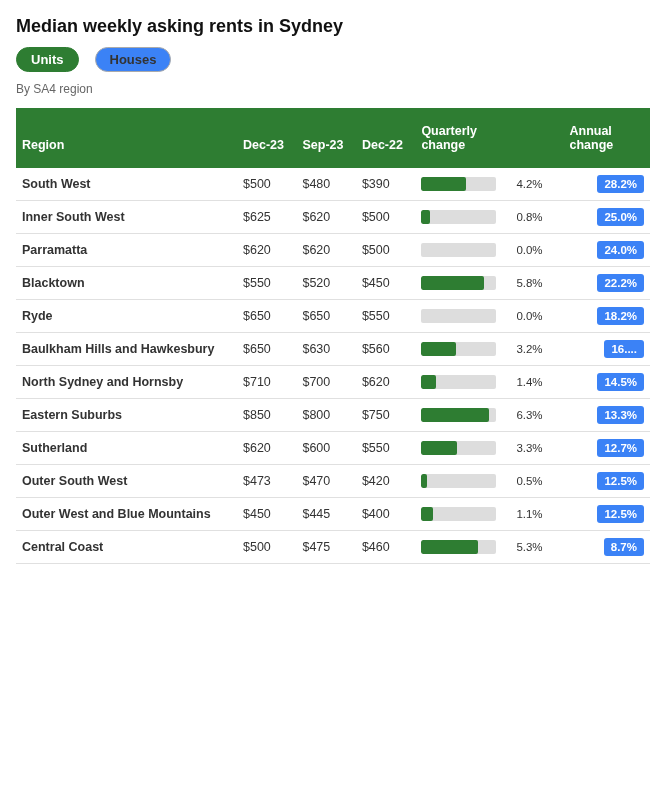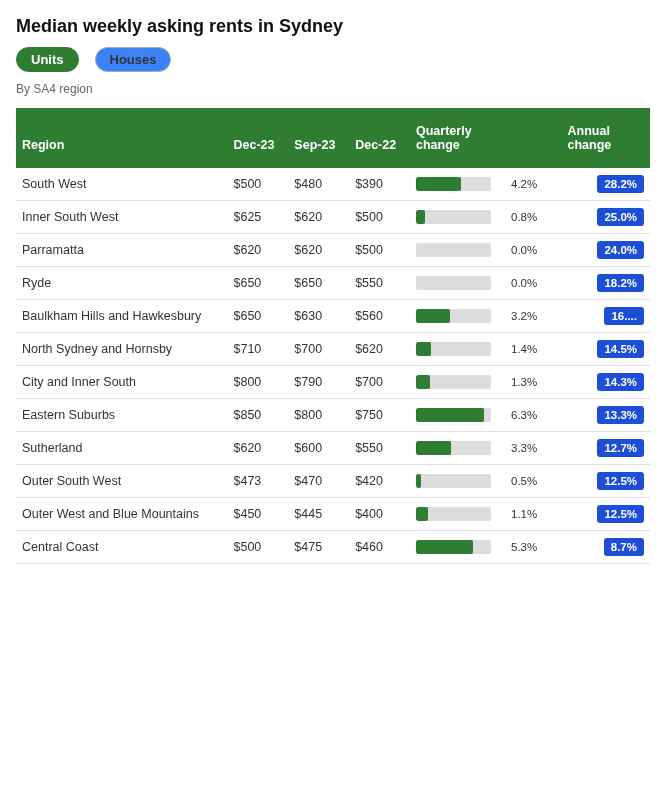--- a/index.html
+++ b/index.html
@@ -92,30 +92,30 @@
     }
     .annual-cell {
       min-width: 80px;
     }
     .annual-bar-container {
       display: flex;
       align-items: center;
       justify-content: flex-end;
     }
     .annual-pill {
-      background: #1d4ed8;
+      background: #3b82f6;
       color: #fff;
       padding: 3px 7px;
       border-radius: 3px;
       font-size: 11.5px;
       font-weight: bold;
       white-space: nowrap;
     }
     td.region {
-      font-weight: 400;
+      font-weight: 700;
       min-width: 110px;
     }
     td.value {
       min-width: 55px;
     }
   </style>
 </head>
 <body>
 
 <h1>Median weekly asking rents in Sydney</h1>
@@ -190,20 +190,39 @@
             <span class="bar-label">0.0%</span>
           </div>
         </td>
         <td class="annual-cell">
           <div class="annual-bar-container">
             <span class="annual-pill">24.0%</span>
           </div>
         </td>
       </tr>
       <tr>
+        <td class="region">Blacktown</td>
+        <td class="value">$550</td>
+        <td class="value">$520</td>
+        <td class="value">$450</td>
+        <td class="bar-cell">
+          <div class="bar-container">
+            <div class="bar-bg">
+              <div class="bar-fill" style="width: 82.8571%;"></div>
+            </div>
+            <span class="bar-label">5.8%</span>
+          </div>
+        </td>
+        <td class="annual-cell">
+          <div class="annual-bar-container">
+            <span class="annual-pill">22.2%</span>
+          </div>
+        </td>
+      </tr>
+      <tr>
         <td class="region">Ryde</td>
         <td class="value">$650</td>
         <td class="value">$650</td>
         <td class="value">$550</td>
         <td class="bar-cell">
           <div class="bar-container">
             <div class="bar-bg">
               <div class="bar-fill" style="width: 0%;"></div>
             </div>
             <span class="bar-label">0.0%</span>
@@ -247,39 +266,20 @@
             <span class="bar-label">1.4%</span>
           </div>
         </td>
         <td class="annual-cell">
           <div class="annual-bar-container">
             <span class="annual-pill">14.5%</span>
           </div>
         </td>
       </tr>
       <tr>
-        <td class="region">City and Inner South</td>
-        <td class="value">$800</td>
-        <td class="value">$790</td>
-        <td class="value">$700</td>
-        <td class="bar-cell">
-          <div class="bar-container">
-            <div class="bar-bg">
-              <div class="bar-fill" style="width: 18.5714%;"></div>
-            </div>
-            <span class="bar-label">1.3%</span>
-          </div>
-        </td>
-        <td class="annual-cell">
-          <div class="annual-bar-container">
-            <span class="annual-pill">14.3%</span>
-          </div>
-        </td>
-      </tr>
-      <tr>
         <td class="region">Eastern Suburbs</td>
         <td class="value">$850</td>
         <td class="value">$800</td>
         <td class="value">$750</td>
         <td class="bar-cell">
           <div class="bar-container">
             <div class="bar-bg">
               <div class="bar-fill" style="width: 90%;"></div>
             </div>
             <span class="bar-label">6.3%</span>

